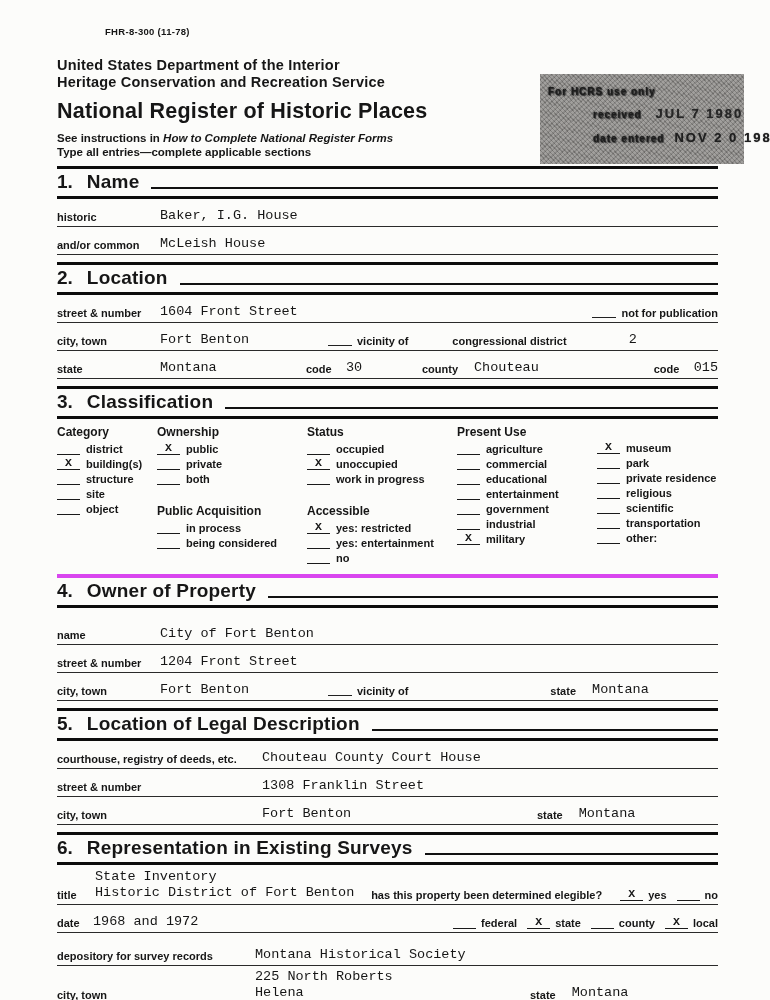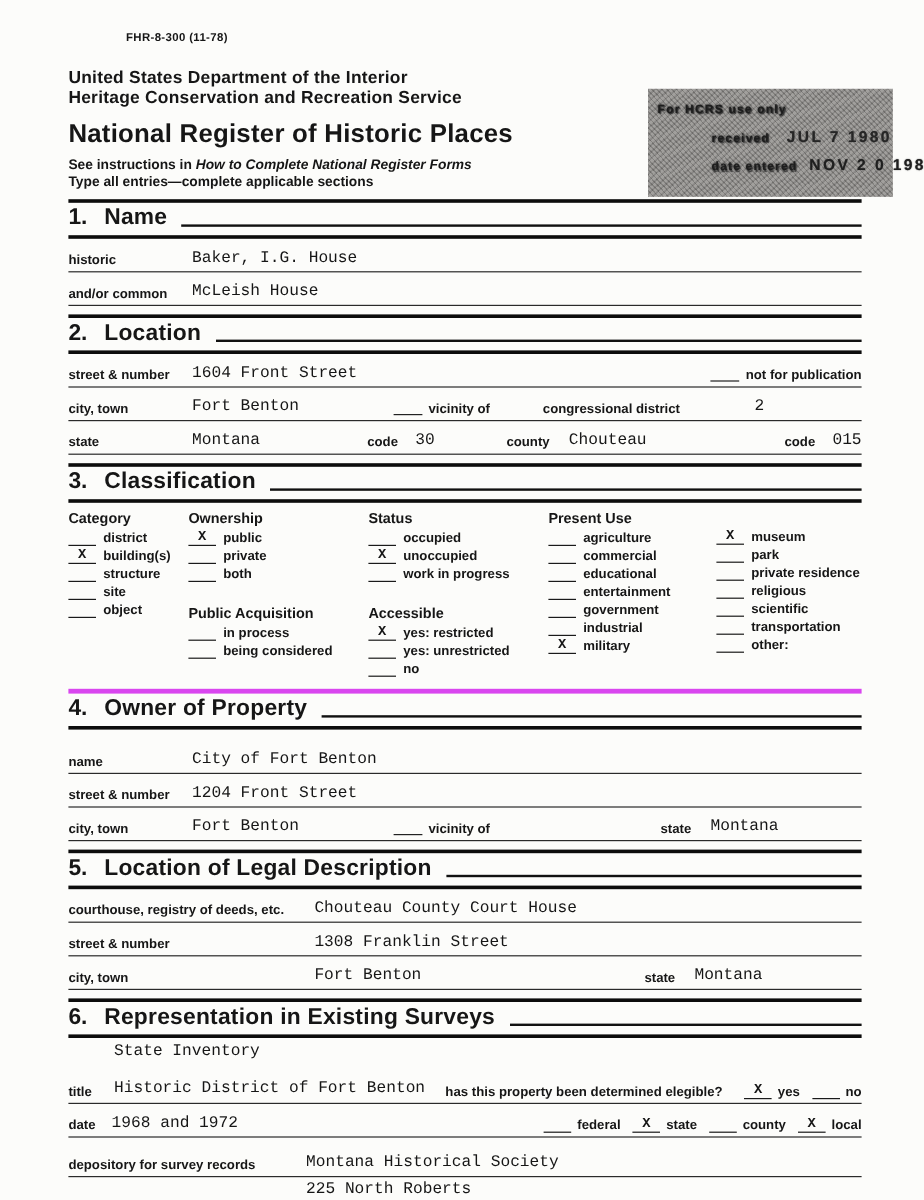--- a/index.html
+++ b/index.html
@@ -72,21 +72,21 @@
   .cbl { font-size:11px; font-weight:bold; margin-left:6px; white-space:nowrap; line-height:12px; }
 
   
   .classgrid { display:flex; padding:6px 0 8px; border-bottom:4px solid #d946ef; }
   .ccol1 { width:100px; } .ccol2 { width:150px; } .ccol3 { width:150px; } .ccol4 { width:140px; } .ccol5 { flex:1; padding-top:16px; }
   .ghead { font-size:12px; font-weight:bold; margin-bottom:3px; line-height:14px; }
   .ghead.gap { margin-top:19px; }
 
   
   .titlerow { align-items:flex-end; }
-  .vcol { display:flex; flex-direction:column;gap:15px; }
+  .vcol { display:flex; flex-direction:column; }
   .q-label { font-size:11px; font-weight:bold; margin-right:8px; white-space:nowrap; }
   .mini { display:flex; align-items:flex-end; margin-left:10px; }
   .mini .cbl { margin-left:5px; }
 </style>
 </head>
 <body>
 
 <div class="page">
   <div class="content">
 
@@ -233,21 +233,21 @@
             <span class="cbline"></span>
             <span class="cbl">work in progress</span>
           </div>
         <div class="ghead gap">Accessible</div>
         <div class="cb">
             <span class="cbline">X</span>
             <span class="cbl">yes: restricted</span>
           </div>
         <div class="cb">
             <span class="cbline"></span>
-            <span class="cbl">yes: unrestricted</span>
+            <span class="cbl">yes: entertainment</span>
           </div>
         <div class="cb">
             <span class="cbline"></span>
             <span class="cbl">no</span>
           </div>
       </div>
       <div class="ccol4">
         <div class="ghead">Present Use</div>
         <div class="cb">
             <span class="cbline"></span>

